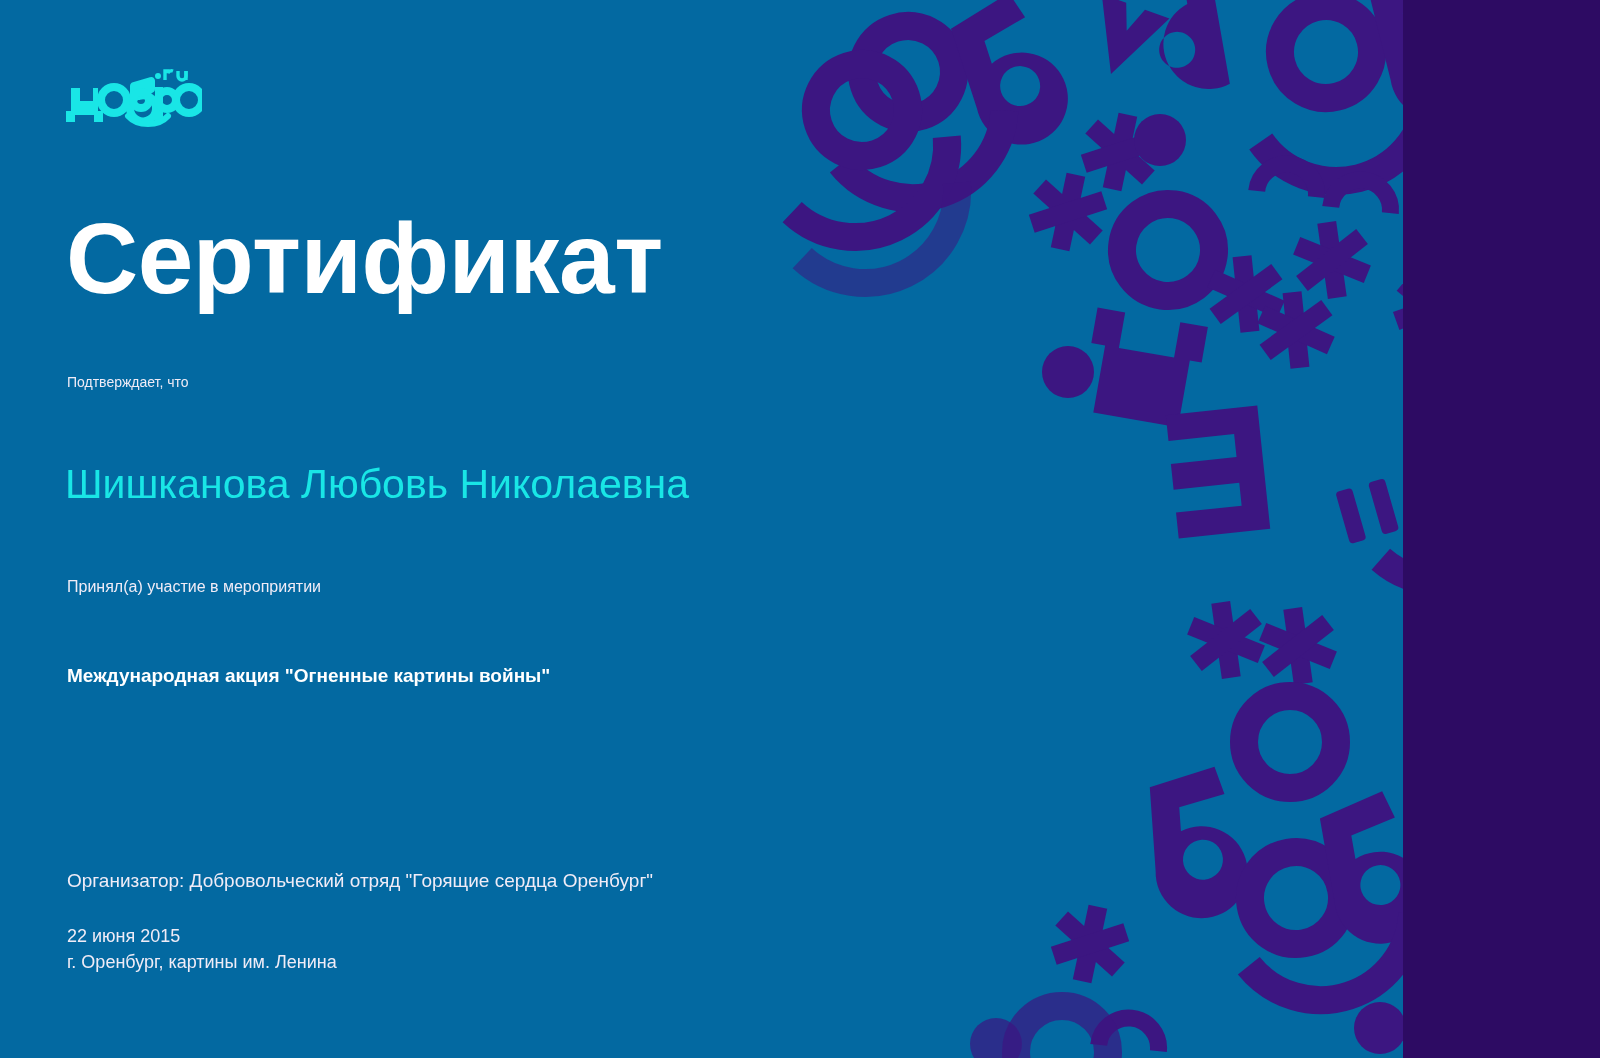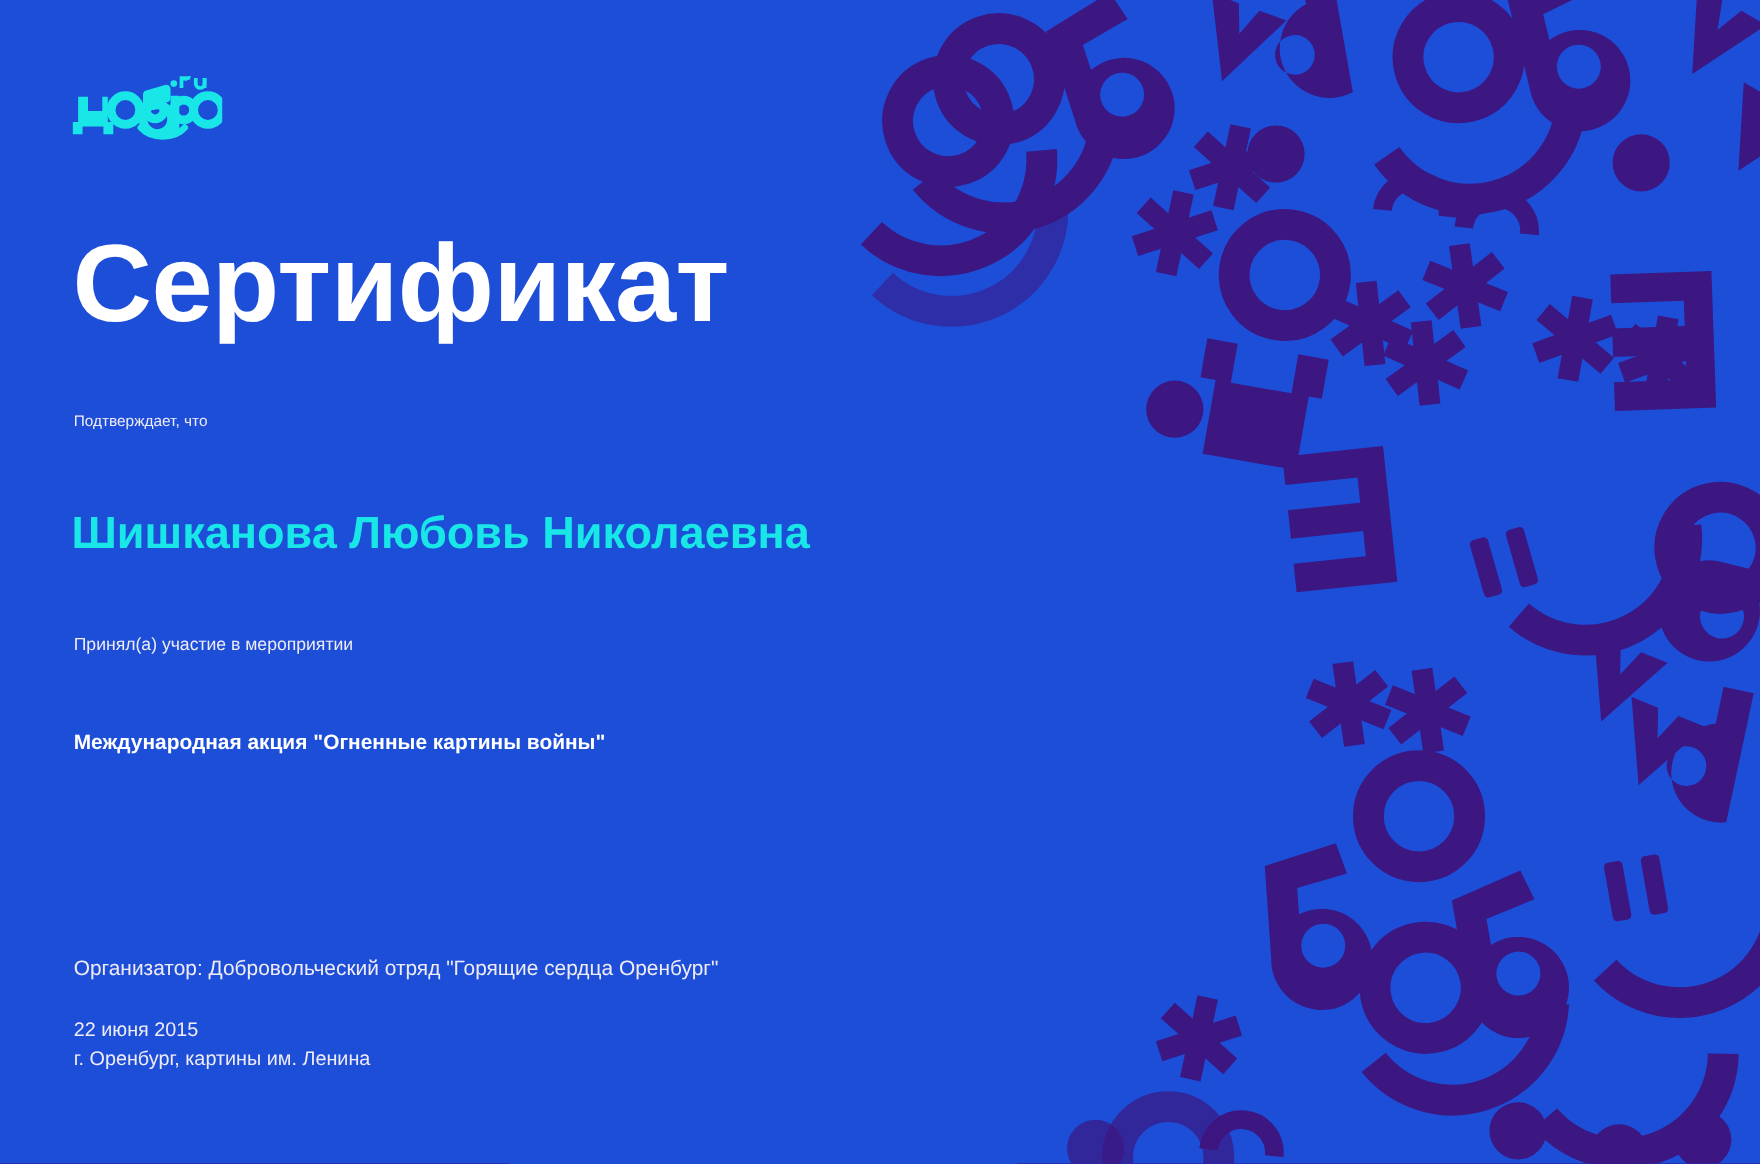--- a/index.html
+++ b/index.html
@@ -3,23 +3,23 @@
 <meta charset="utf-8">
 <title>Сертификат</title>
 <style>
   html, body {
     margin: 0;
     padding: 0;
     background: #2d0b63;
   }
   .certificate {
     position: relative;
-    width: 1600px;
+    width: 1403px;
     height: 1058px;
-    background: #1d4ed8;
+    background: #0369a1;
     overflow: hidden;
     font-family: "Liberation Sans", "DejaVu Sans", sans-serif;
     -webkit-font-smoothing: antialiased;
   }
 
   
   .bg-pattern {
     position: absolute;
     inset: 0;
     z-index: 0;
@@ -79,21 +79,21 @@
   }
 
   .recipient-name {
     position: absolute;
     left: 65px;
     top: 457px;
     width: 700px;
     margin: 0;
     font-size: 41px;
     line-height: 54px;
-    font-weight: 700;
+    font-weight: 400;
     color: #19e6e6;
   }
 
   .participation-line {
     position: absolute;
     left: 67px;
     top: 574px;
     font-size: 16px;
     line-height: 26px;
     font-weight: 400;

